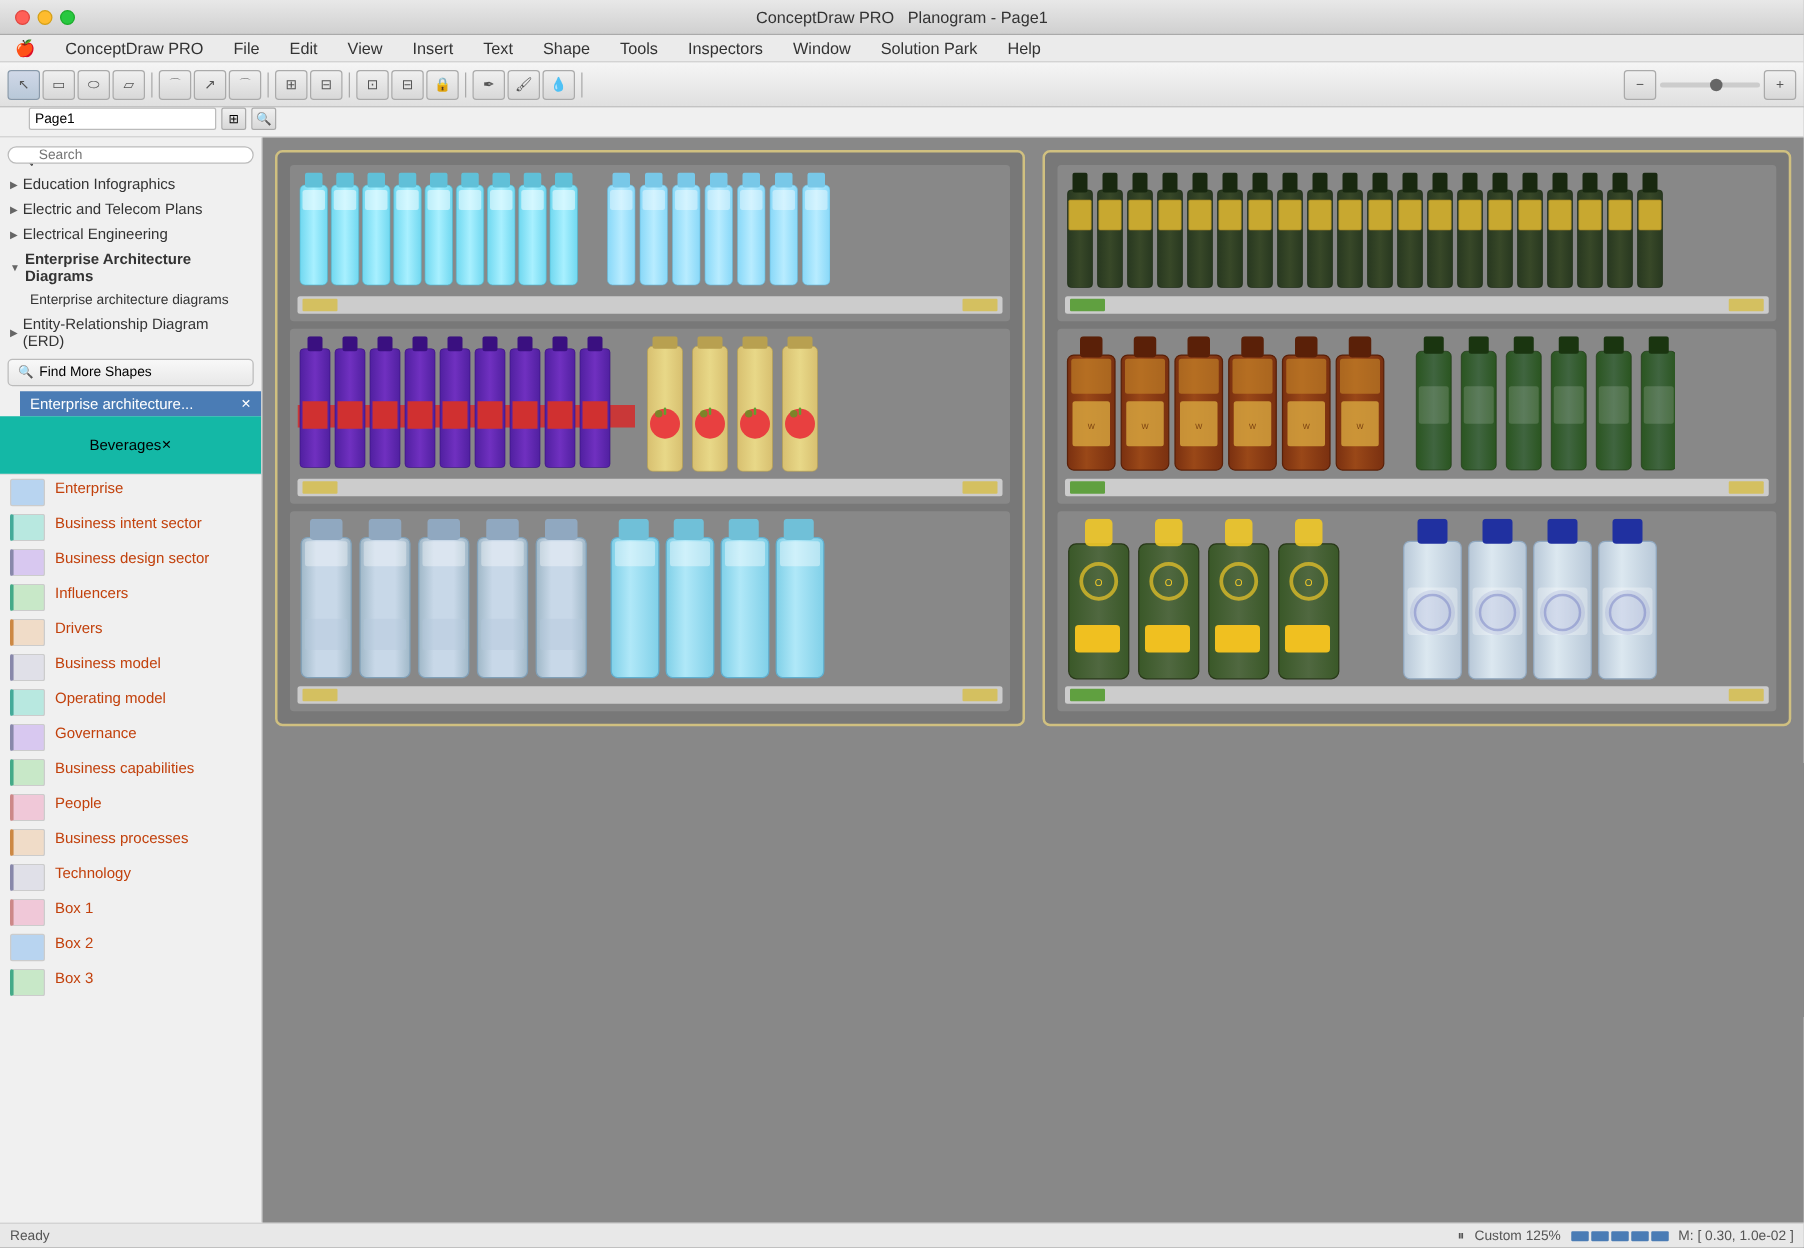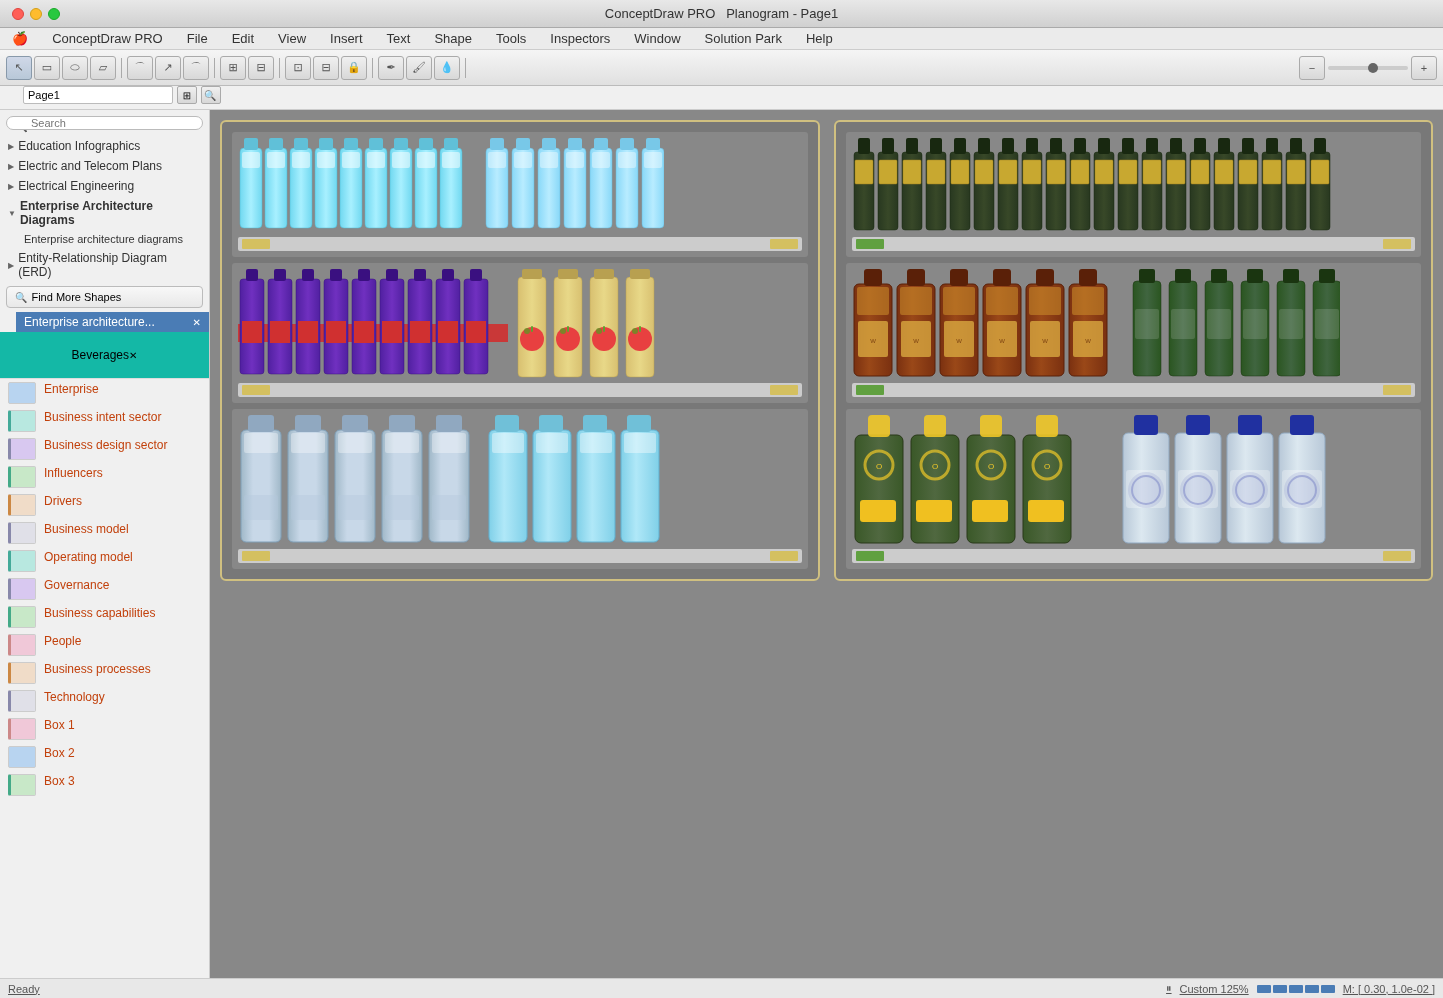--- a/index.html
+++ b/index.html
@@ -62,21 +62,21 @@
     
     .canvas-area { flex: 1; background: #888; overflow: auto; padding: 10px; }
     .canvas-content { display: flex; gap: 8px; min-width: 1150px; }
     .shelf-bottom { height: 14px; background: #ccc; border-radius: 2px; display: flex; justify-content: space-between; align-items: center; padding: 0 4px; margin-top: 4px; }
     .shelf-tag { width: 28px; height: 10px; background: #d4c060; border-radius: 1px; }
     .shelf-tag.green { background: #60a040; }
 
     .section-wrapper { border: 2px solid #d0c080; border-radius: 6px; background: #787878; overflow: hidden; }
 
     
-    .status-bar { height: 20px; background: #e8e8e8; border-top: 1px solid #ccc; display: flex; align-items: center; padding: 0 8px; gap: 16px; font-size: 11px; color: #555; text-decoration: underline; }
+    .status-bar { height: 20px; background: #e8e8e8; border-top: 1px solid #ccc; display: flex; align-items: center; padding: 0 8px; gap: 16px; font-size: 11px; color: #555; }
     .status-progress { display: flex; gap: 2px; }
     .progress-dot { width: 14px; height: 8px; background: #ccc; border-radius: 1px; }
     .progress-dot.active { background: #4a7cb5; }
   </style>
 </head>
 <body>
 
 <div class="title-bar">
   <div class="traffic-lights">
     <div class="traffic-light tl-red"></div>

